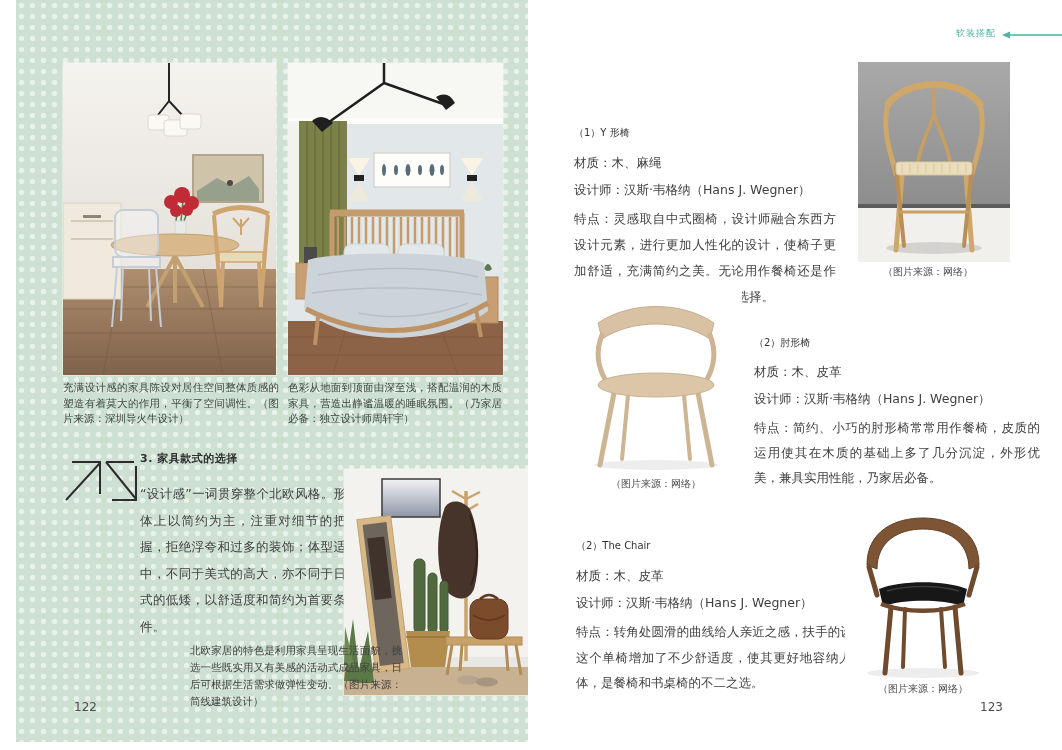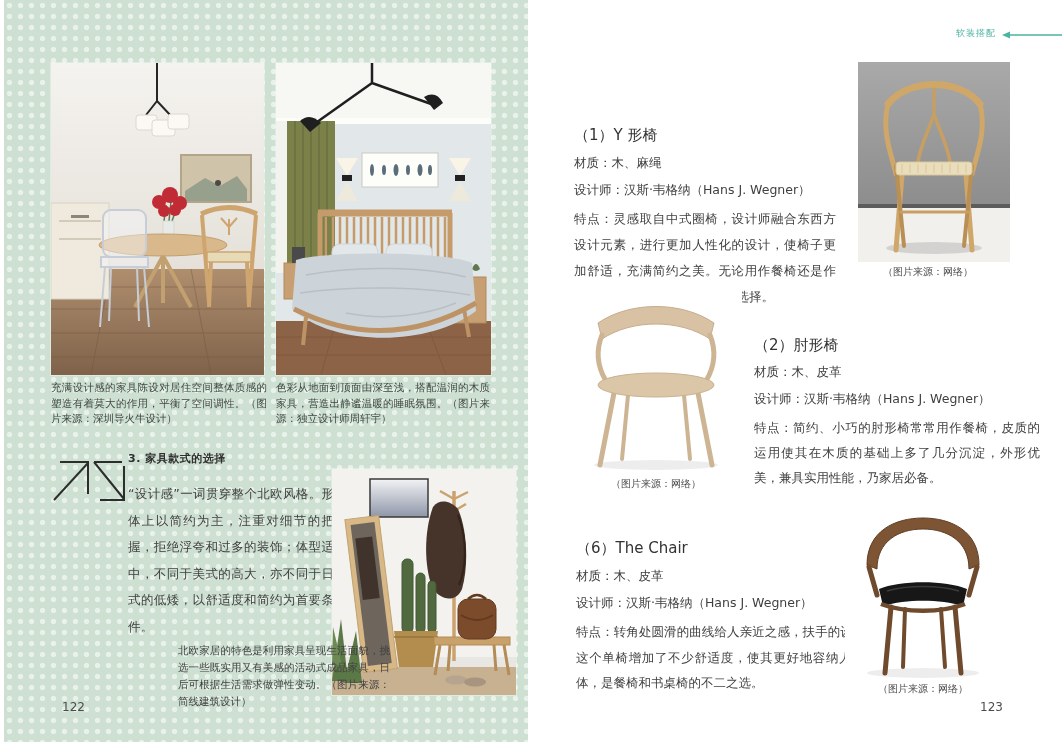--- a/index.html
+++ b/index.html
@@ -1,19 +1,19 @@
 <!DOCTYPE html>
 <html><head>
 <meta charset="utf-8">
 <style>
   html,body{margin:0;padding:0;background:#ffffff;}
   .spread{position:relative;width:1062px;height:750px;overflow:hidden;
           font-family:"DejaVu Sans","Liberation Sans",sans-serif;background:#ffffff;}
   
-  .page-left{position:absolute;left:4px;top:0;width:528px;height:742px;
+  .page-left{position:absolute;left:16px;top:0;width:528px;height:742px;
     background-color:#cde0d2;
     background-image:radial-gradient(circle,#e9f2ea 2.2px,rgba(233,242,234,0) 3.1px);
     background-size:11px 11px;}
   .photo{position:absolute;overflow:hidden;box-shadow:0 0 0 1px rgba(255,255,255,.35);}
   #photo1{left:47px;top:63px;width:213px;height:312px;}
   #photo2{left:272px;top:63px;width:215px;height:312px;}
   #photo3{left:328px;top:469px;width:184px;height:226px;}
   .cap{position:absolute;font-size:10.5px;line-height:15.5px;color:#3d463f;text-align:justify;}
   #cap1{left:47px;top:380px;width:216px;}
   #cap2{left:272px;top:380px;width:214px;}
@@ -24,21 +24,21 @@
   .note-left{position:absolute;left:128px;top:642px;width:212px;font-size:10.5px;
              line-height:17px;color:#3f3f3f;text-align:justify;margin-left:46px;}
   .pnum{position:absolute;font-size:12px;color:#4c4c4c;}
   #pn122{left:58px;top:700px;text-align:right;}
   
   .page-right{position:absolute;left:528px;top:0;width:548px;height:750px;background:#ffffff;}
   .runhead{position:absolute;top:27px;right:80px;font-size:9px;color:#4db3a2;letter-spacing:1px;}
   .runline{position:absolute;top:30px;right:0;}
   .h-right{position:absolute;left:48px;top:60px;font-size:16px;font-weight:bold;color:#2e2e2e;letter-spacing:.5px;}
   .item-line{position:absolute;font-size:12.5px;color:#3f3f3f;white-space:nowrap;}
-  .item-title{font-size:15px;color:#333;}
+  .item-title{font-size:10px;color:#333;}
   .feature{position:absolute;font-size:12.5px;line-height:26px;color:#414141;text-align:justify;white-space:normal;}
   .chairimg{position:absolute;}
   .credit{position:absolute;font-size:10px;color:#4a4a4a;}
   #pn123{left:452px;top:700px;}
   svg{display:block;}
 </style>
 </head>
 <body>
 
 <div class="spread">
@@ -173,21 +173,21 @@
           <path d="M24 230 C80 222 150 224 194 232"></path>
           <path d="M70 250 C110 258 150 252 180 240"></path>
         </g>
 
         <path d="M18 246 Q110 292 200 240" stroke="#bd9365" stroke-width="5" fill="none"></path>
         <path d="M30 254 L27 282 M188 246 L193 274" stroke="#bd9365" stroke-width="4" fill="none"></path>
       </svg>
     </div>
 
     <div class="cap" id="cap1">充满设计感的家具陈设对居住空间整体质感的塑造有着莫大的作用，平衡了空间调性。（图片来源：深圳导火牛设计）</div>
-    <div class="cap" id="cap2">色彩从地面到顶面由深至浅，搭配温润的木质家具，营造出静谧温暖的睡眠氛围。（图片来源：独立设计师周轩宇）</div>
+    <div class="cap" id="cap2">色彩从地面到顶面由深至浅，搭配温润的木质家具，营造出静谧温暖的睡眠氛围。（乃家居必备：独立设计师周轩宇）</div>
 
     <svg id="arrow-logo" width="78" height="58" viewBox="0 0 78 58">
       <g stroke="#2d2d2d" stroke-width="2" fill="none">
         <path d="M12 12 H40 V44"></path>
         <path d="M6 50 L40 13"></path>
         <path d="M46 12 H74 M76 16 V50 H52"></path>
         <path d="M46 12 L76 49"></path>
       </g>
     </svg>
 
@@ -302,21 +302,21 @@
         <ellipse cx="86" cy="102" rx="58" ry="12" fill="#dcc6a8" stroke="#c9b08f"></ellipse>
       </svg>
     </div>
     <div class="credit" style="left:42px;top:477px;width:172px;text-align:center;">（图片来源：网络）</div>
 
     <div class="item-line item-title" style="left:226px;top:336px;">（2）肘形椅</div>
     <div class="item-line" style="left:226px;top:364px;">材质：木、皮革</div>
     <div class="item-line" style="left:226px;top:391px;">设计师：汉斯·韦格纳（Hans J. Wegner）</div>
     <div class="feature" style="left:226px;top:415px;width:286px;line-height:25px;">特点：简约、小巧的肘形椅常常用作餐椅，皮质的运用使其在木质的基础上多了几分沉淀，外形优美，兼具实用性能，乃家居必备。</div>
 
-    <div class="item-line item-title" style="left:48px;top:539px;">（6）The Chair</div>
+    <div class="item-line item-title" style="left:48px;top:539px;">（2）The Chair</div>
     <div class="item-line" style="left:48px;top:568px;">材质：木、皮革</div>
     <div class="item-line" style="left:48px;top:595px;">设计师：汉斯·韦格纳（Hans J. Wegner）</div>
     <div class="feature" style="left:48px;top:619px;width:302px;line-height:25.5px;">特点：转角处圆滑的曲线给人亲近之感，扶手的设计为这个单椅增加了不少舒适度，使其更好地容纳人的身体，是餐椅和书桌椅的不二之选。</div>
 
     <div class="chairimg" style="left:317px;top:503px;">
       <svg width="156" height="178" viewBox="0 0 156 178">
         <rect x="0" y="0" width="156" height="178" fill="#ffffff"></rect>
         <ellipse cx="78" cy="170" rx="56" ry="5" fill="rgba(0,0,0,.07)"></ellipse>
         <path d="M22 62 C22 28 50 15 78 15 C106 15 134 28 134 62 L124 66 C124 38 102 26 78 26 C54 26 32 38 32 66 Z" fill="#7d5535" stroke="#5f3e24"></path>
         <g stroke="#6f4a2c" stroke-width="5" fill="none" stroke-linecap="round">

